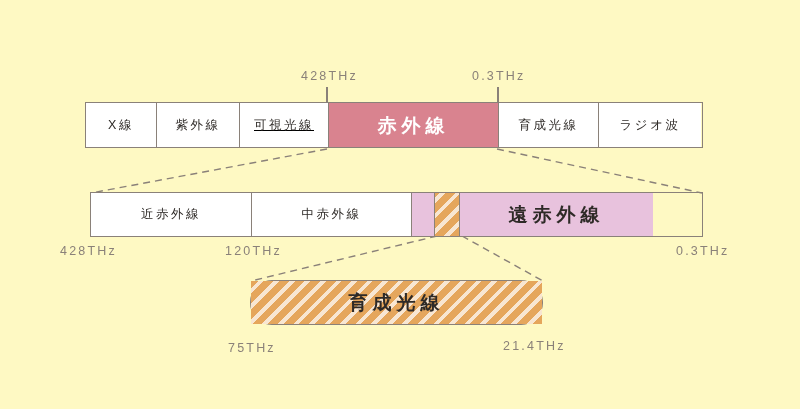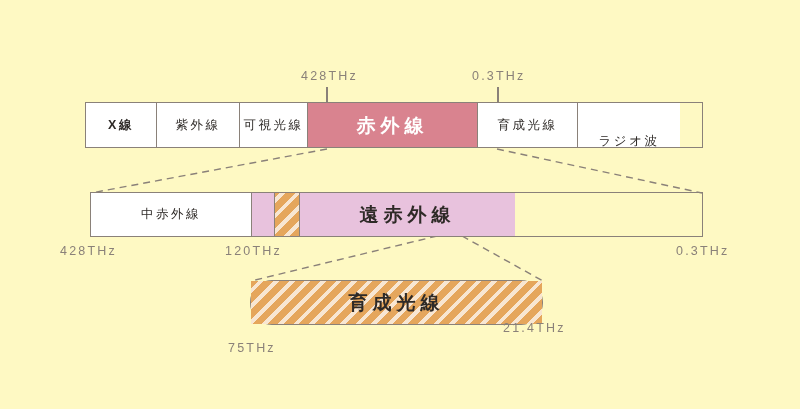--- a/index.html
+++ b/index.html
@@ -118,71 +118,74 @@
   </svg>
 
   <div class="tick-label" style="left:301px; top:70px;">428THz</div>
   <div class="tick" style="left:326px; top:87px; height:16px;"></div>
 
   <div class="tick-label" style="left:472px; top:70px;">0.3THz</div>
   <div class="tick" style="left:497px; top:87px; height:16px;"></div>
 
   <div class="bar" style="left:85px; top:102px; width:618px; height:46px;">
 
-    <div class="seg fill-white" style="width:70px;font-weight:bold;">
+    <div class="seg fill-white" style="width:70px;">
       <span class="seg-label">X線</span>
     </div>
 
     <div class="seg fill-white" style="width:83px;">
       <span class="seg-label">紫外線</span>
     </div>
 
-    <div class="seg fill-white" style="width:68px;">
+    <div class="seg fill-white" style="width:89px;text-decoration:underline;">
       <span class="seg-label">可視光線</span>
     </div>
 
     <div class="seg fill-red" style="width:170px;">
       <span class="seg-label big" style="color:#ffffff;">赤外線</span>
     </div>
 
     <div class="seg fill-white" style="width:100px;">
       <span class="seg-label">育成光線</span>
     </div>
 
-    <div class="seg fill-white" style="width:103px;align-items:flex-end;">
+    <div class="seg fill-white" style="width:103px;">
       <span class="seg-label">ラジオ波</span>
     </div>
   </div>
 
   <div class="bar" style="left:90px; top:192px; width:613px; height:45px;">
 
+    <div class="seg fill-white" style="width:160px;">
+      <span class="seg-label">近赤外線</span>
+    </div>
 
     <div class="seg fill-white" style="width:160px;text-align:center;">
       <span class="seg-label">中赤外線</span>
     </div>
 
     <div class="seg fill-pink" style="width:23px;">
       <span class="seg-label"></span>
     </div>
 
     <div class="seg fill-hatch" style="width:25px;">
       <span class="seg-label"></span>
     </div>
 
-    <div class="seg fill-pink" style="width:216px;">
+    <div class="seg fill-pink" style="width:194px;">
       <span class="seg-label big">遠赤外線</span>
     </div>
   </div>
 
   <div class="axis-label" style="left:60px; top:245px;">428THz</div>
   <div class="axis-label" style="left:225px; top:245px;">120THz</div>
   <div class="axis-label" style="left:676px; top:245px;">0.3THz</div>
 
   <div class="bar" style="left:250px; top:280px; width:293px; height:45px;border-radius:22px;">
     <div class="seg fill-hatch" style="width:100%;">
       <span class="seg-label big">育成光線</span>
     </div>
   </div>
 
   <div class="axis-label" style="left:228px; top:342px;">75THz</div>
-  <div class="axis-label" style="left:503px; top:322px;">21.4THz</div>
+  <div class="axis-label" style="left:503px; top:340px;">21.4THz</div>
 
 </div>
 
 </body></html>

